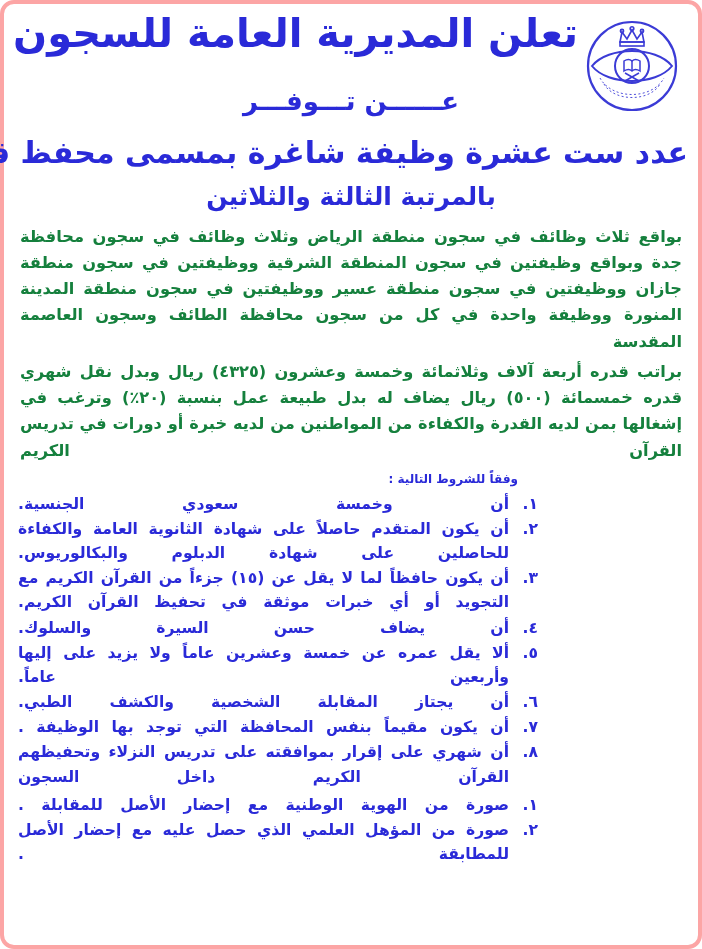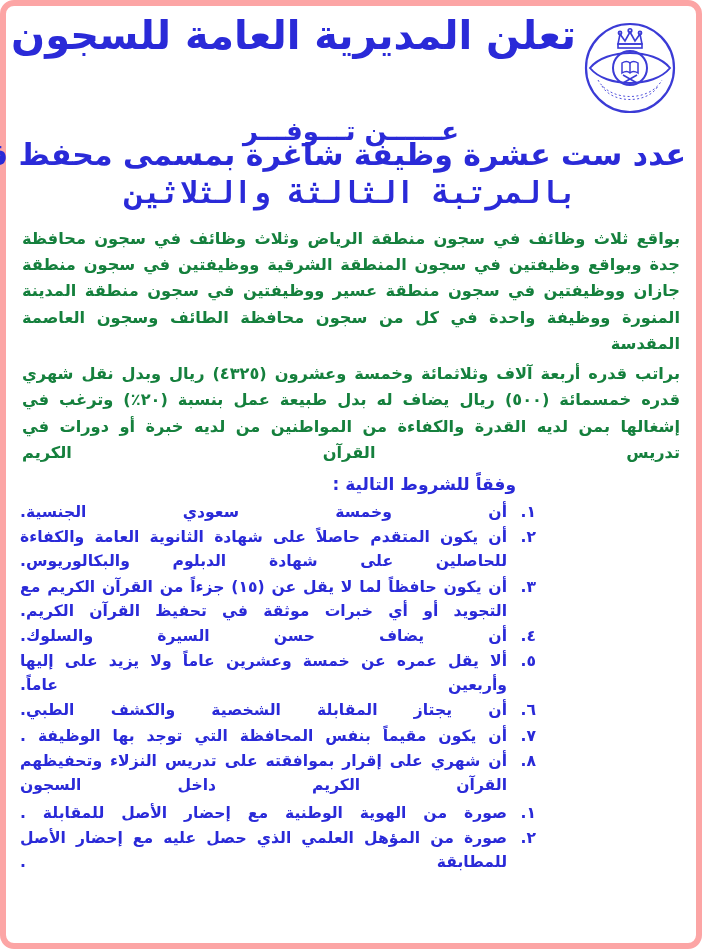--- a/index.html
+++ b/index.html
@@ -13,21 +13,21 @@
     font-family: "DejaVu Sans", "Liberation Sans", sans-serif;
     color: #2a2ad8;
     overflow: hidden;
   }
 
   .poster {
     position: relative;
     box-sizing: border-box;
     width: 702px;
     height: 949px;
-    border: 6px solid #fca5a5;
+    border: 4px solid #fca5a5;
     border-radius: 14px;
     padding: 6px 10px 4px 10px;
     background: #ffffff;
   }
 
   
   .header {
     position: relative;
     height: 122px;
   }
@@ -58,57 +58,55 @@
   .subline {
     position: absolute;
     right: 0;
     left: 0;
     top: 76px;
     text-align: center;
     font-size: 26px;
     font-weight: bold;
     color: #2a2ad8;
     letter-spacing: 1px;
-    margin-top: 28px;
   }
 
   
   .jobtitle {
     text-align: center;
     font-size: 30px;
     font-weight: bold;
     line-height: 1.25;
     color: #2a2ad8;
     margin-top: 2px;
     white-space: nowrap;
   }
   .jobtitle .rank {
     display: block;
-    font-size: 30px;
-    margin-top: 3px;
-    font-family: Liberation Mono, monospace;
+    font-size: 25px;
+    margin-top: 9px;
   }
 
   
   .para {
     font-size: 16.2px;
     font-weight: bold;
     line-height: 1.62;
     text-align: justify;
     text-align-last: justify;
     color: #15803d;
     padding: 0 6px;
   }
   .para.p-locations { margin-top: 12px; }
   .para.p-salary { margin-top: 4px; }
   .para.p-apply { margin-top: 16px; }
 
   .center-head {
     text-align: center;
-    font-size: 17px;
+    font-size: 12px;
     font-weight: bold;
     color: #2a2ad8;
     margin-top: 8px;
   }
   .center-head.right-head {
     text-align: right;
     padding-right: 170px;
   }
 
   

